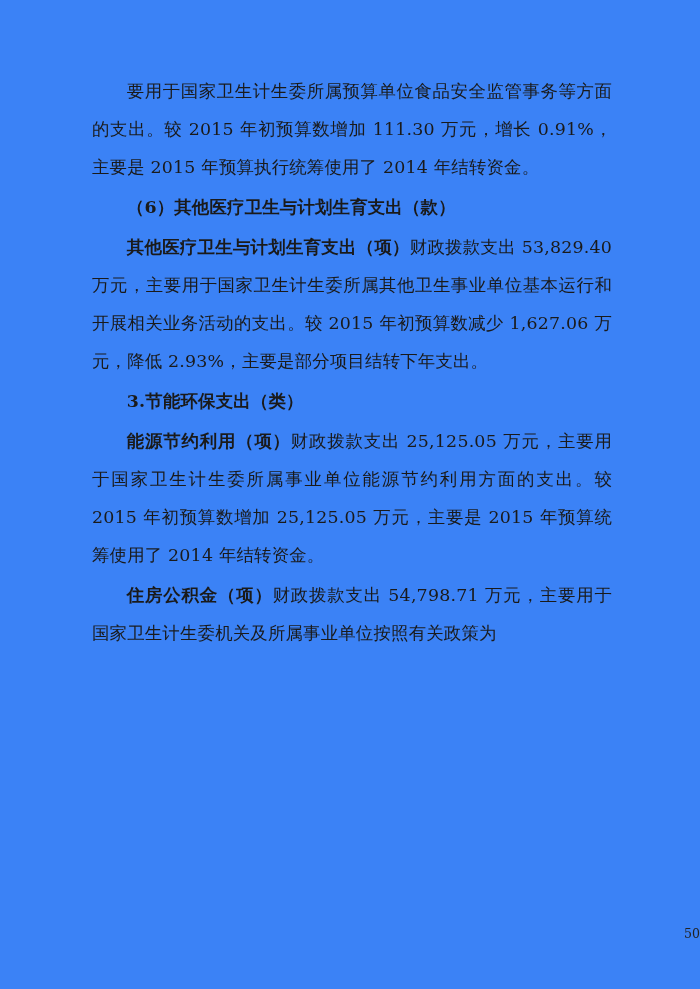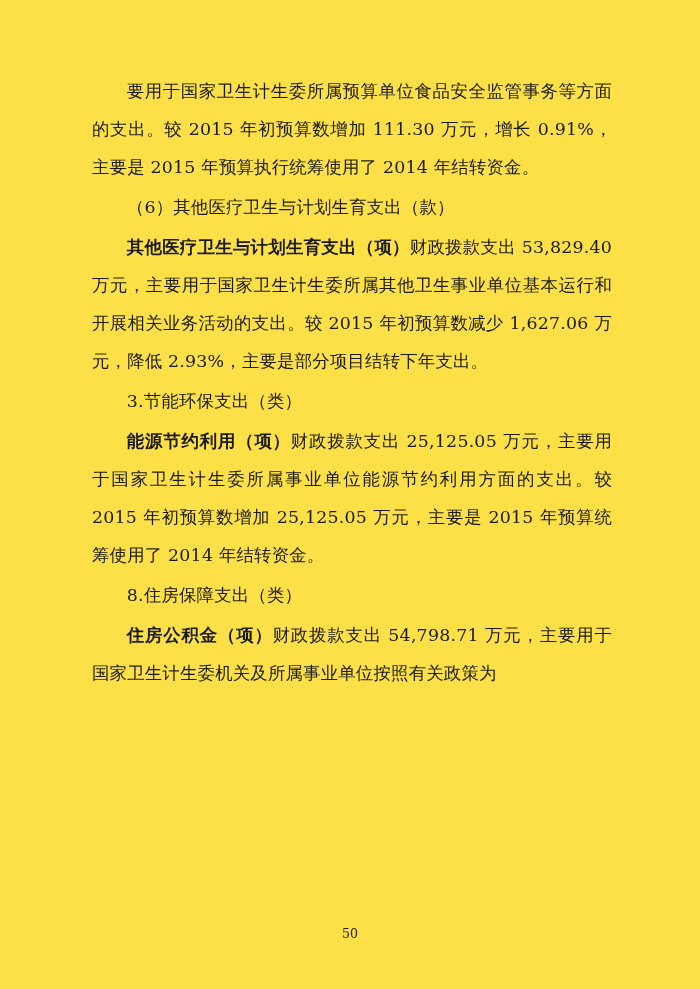--- a/index.html
+++ b/index.html
@@ -12,50 +12,50 @@
     background: #ffffff;
     font-family: "DejaVu Serif", "Liberation Serif", serif;
     color: #1a1a1a;
   }
   .page {
     position: relative;
     width: 700px;
     height: 989px;
     box-sizing: border-box;
     padding: 72px 88px 40px 92px;
-    background: #fde047;
+    background: #3b82f6;
   }
   .content {
     width: 100%;
   }
   p {
     margin: 0 0 2px 0;
     font-size: 17.4px;
     line-height: 38px;
     text-align: justify;
     text-justify: inter-ideograph;
     letter-spacing: 0.2px;
   }
   p.indent {
     text-indent: 2em;
   }
   p.heading {
     text-indent: 2em;
-    font-weight: normal;
+    font-weight: bold;
   }
   .bold {
     font-weight: bold;
     font-family: Liberation Serif, serif;
   }
   .pagenum {
     position: absolute;
     left: 0;
     right: 0;
     bottom: 48px;
-    text-align: center;
+    text-align: right;
     font-size: 12.5px;
     color: #222;
     font-family: "DejaVu Serif", "Liberation Serif", serif;
   }
 </style>
 </head>
 <body>
 
 <div class="page">
   <div class="content">
@@ -64,21 +64,20 @@
 
     <p class="heading">（6）其他医疗卫生与计划生育支出（款）</p>
 
     <p class="indent"><span class="bold">其他医疗卫生与计划生育支出（项）</span><span>财政拨款支出 53,829.40 万元，主要用于国家卫生计生委所属其他卫生事业单位基本运行和开展相关业务活动的支出。较 2015 年初预算数减少 1,627.06 万元，降低 2.93%，主要是部分项目结转下年支出。</span></p>
 
     <p class="heading">3.节能环保支出（类）</p>
 
 
     <p class="indent"><span class="bold">能源节约利用（项）</span><span>财政拨款支出 25,125.05 万元，主要用于国家卫生计生委所属事业单位能源节约利用方面的支出。较 2015 年初预算数增加 25,125.05 万元，主要是 2015 年预算统筹使用了 2014 年结转资金。</span></p>
 
-    <p class="heading">8.住房保障支出（类）</p>
 
 
     <p class="indent"><span class="bold">住房公积金（项）</span><span>财政拨款支出 54,798.71 万元，主要用于国家卫生计生委机关及所属事业单位按照有关政策为</span></p>
 
   </div>
 
   <div class="pagenum">50</div>
 </div>
 
 </body></html>

